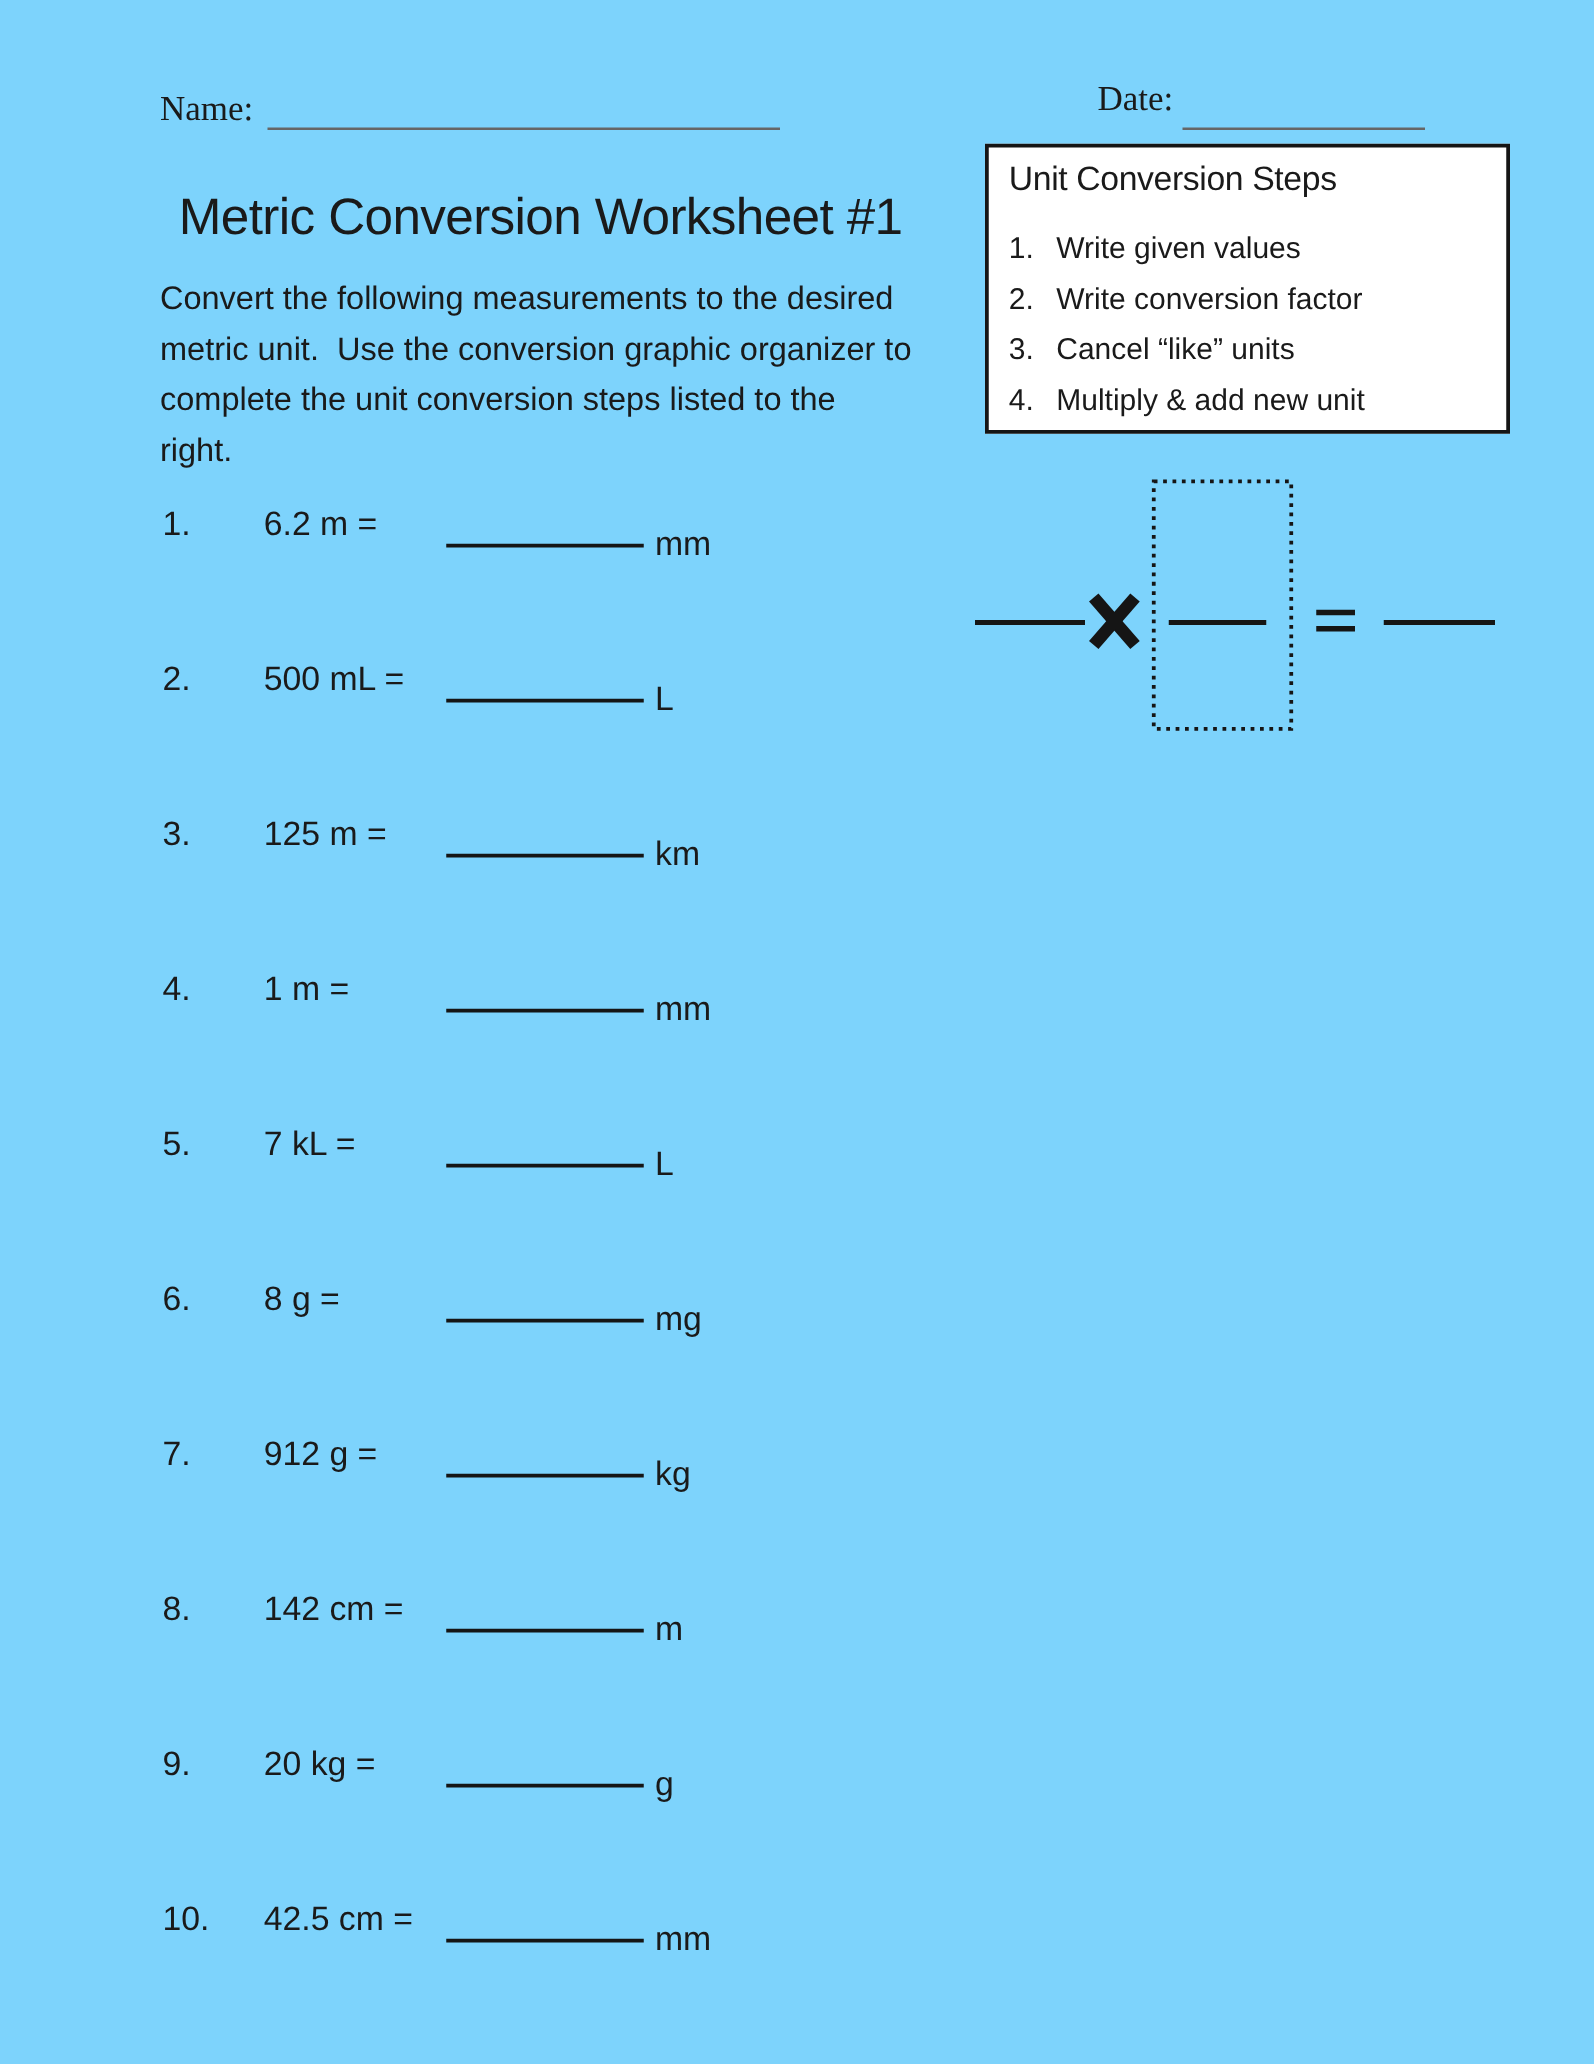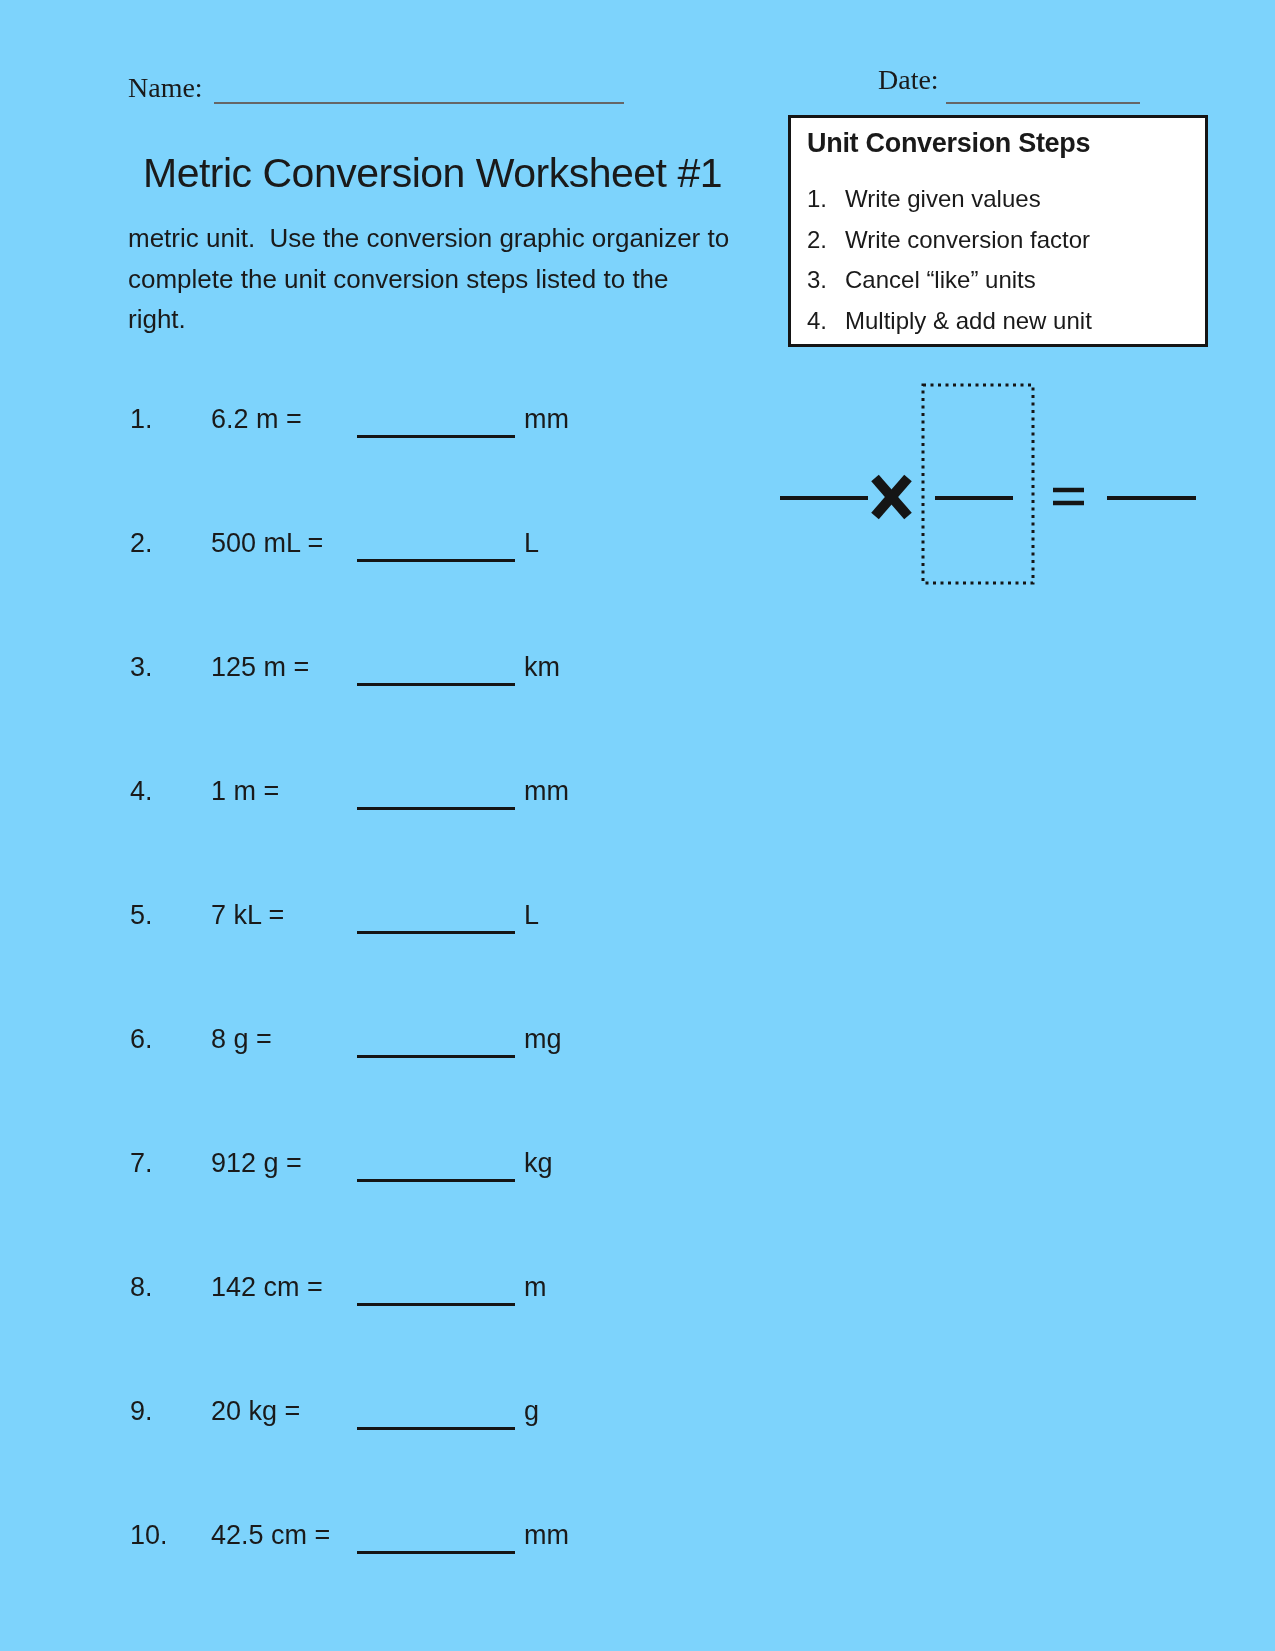--- a/index.html
+++ b/index.html
@@ -17,49 +17,50 @@
 
   
   .title{position:absolute;left:127px;top:134px;margin:16px;font-size:41px;font-weight:400;
          letter-spacing:-0.5px;white-space:nowrap;}
   .intro{position:absolute;left:128px;top:218px;font-size:26px;line-height:40.5px;}
   .intro-line{white-space:pre;}
 
   
   .steps-box{position:absolute;left:788px;top:115px;width:420px;height:232px;
              border:3px solid var(--rule,#151515);box-sizing:border-box;background:#fff;}
-  .steps-title{margin:10px 0 14px 16px;font-size:27px;font-weight:700;letter-spacing:-0.3px;}
+  .steps-title{margin:10px 0 14px 16px;font-size:27px;font-weight:400;letter-spacing:-0.3px;}
   .steps-list{margin-top:20px;}
   .step-row{display:flex;margin-left:16px;font-size:24px;line-height:40.5px;}
   .step-num{width:38px;flex:none;}
 
   
   .organizer{position:absolute;left:760px;top:370px;}
 
   
   .row{position:absolute;left:0;width:1275px;height:40px;font-size:27px;line-height:34px;}
   .num{position:absolute;left:130px;top:0;}
   .given{position:absolute;left:211px;top:0;white-space:pre;}
   .blank{position:absolute;left:357px;top:0;width:158px;height:33px;
          border-bottom:3px solid var(--rule,#151515);}
-  .unit{position:absolute;left:524px;top:0;}
+  .unit{position:absolute;left:524px;top:16px;}
 </style>
 </head>
 <body>
 
 <div class="page">
 
   <div class="name-label serif">Name:</div>
   <div class="name-line"></div>
   <div class="date-label serif">Date:</div>
   <div class="date-line"></div>
 
   <h1 class="title">Metric Conversion Worksheet #1</h1>
 
   <div class="intro">
+    <div class="intro-line">Convert the following measurements to the desired</div>
     <div class="intro-line">metric unit.  Use the conversion graphic organizer to</div>
     <div class="intro-line">complete the unit conversion steps listed to the</div>
     <div class="intro-line">right.</div>
   </div>
 
   <div class="steps-box">
     <div class="steps-title">Unit Conversion Steps</div>
     <div class="steps-list">
       <div class="step-row">
         <span class="step-num">1.</span>

